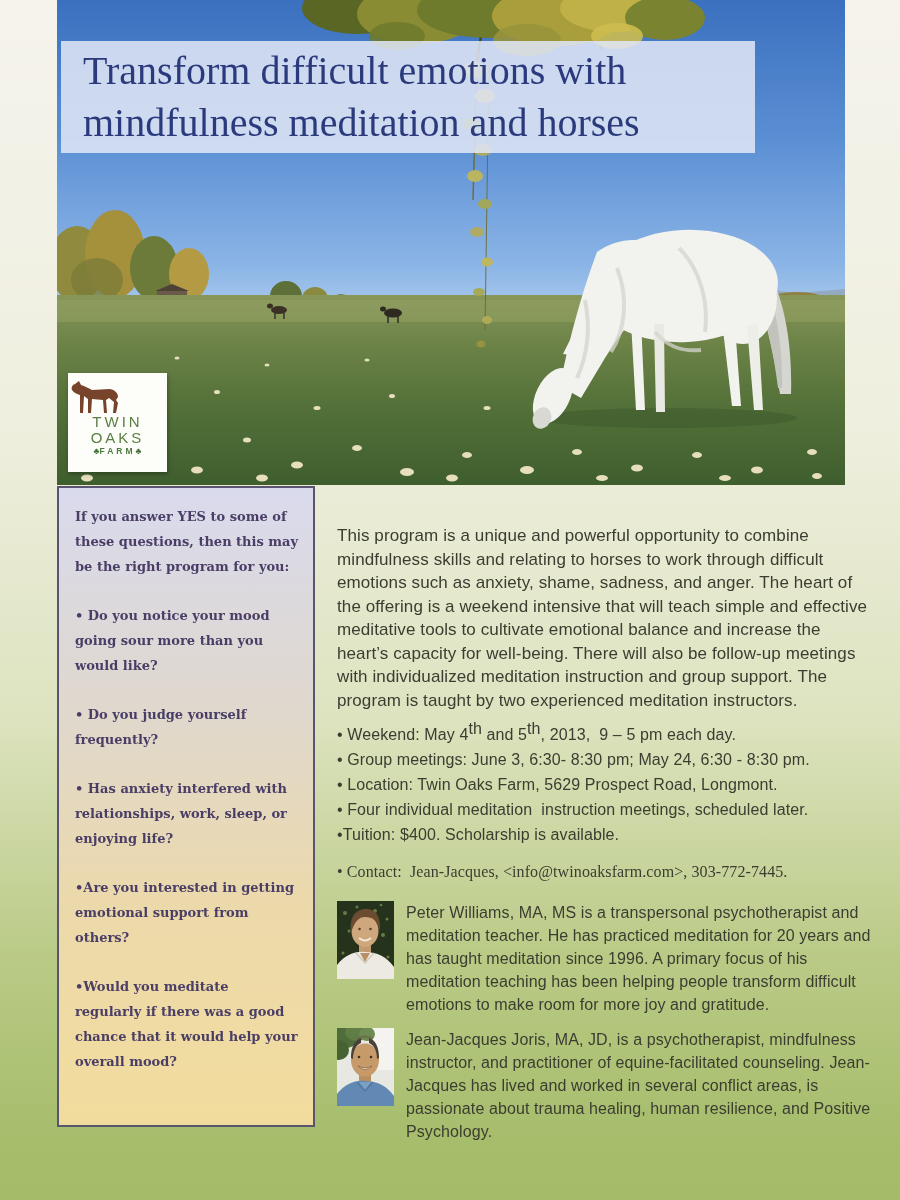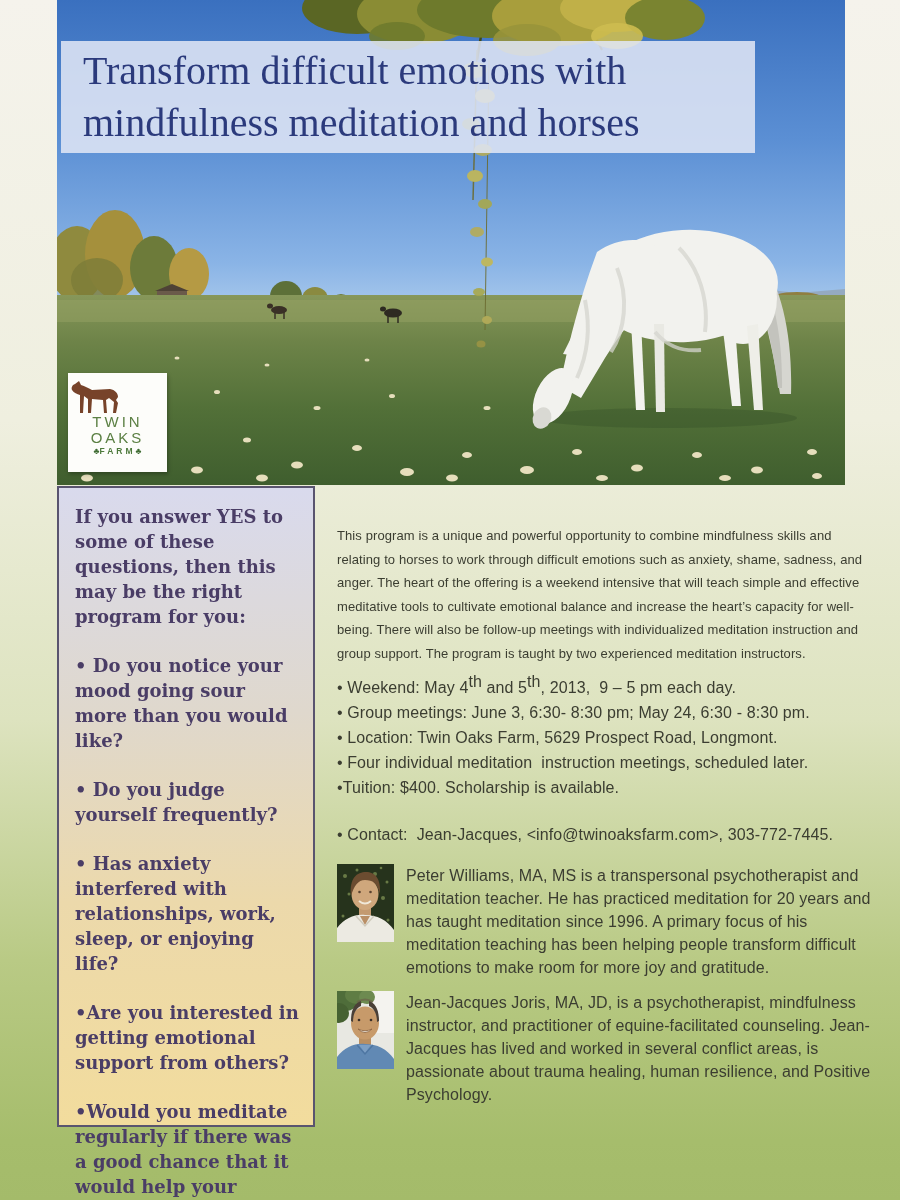--- a/index.html
+++ b/index.html
@@ -31,29 +31,29 @@
   .logo-tree{font-size:9px;color:#3f6c33;letter-spacing:0;}
   
   .sidebar{
     position:absolute;left:57px;top:486px;width:258px;height:641px;
     box-sizing:border-box;border:2px solid #59546f;
     background:linear-gradient(180deg,#d9daed 0%,#dfd8cd 35%,#ecd9ab 65%,#f2dc9d 100%);
     padding:16px 14px 0 16px;
   }
   .sb-block{
     font-family:"DejaVu Serif","Liberation Serif",serif;font-weight:700;
-    font-size:18px;line-height:25px;color:#4a3d66;
+    font-size:13px;line-height:25px;color:#4a3d66;
     margin:0 0 24px 0;white-space:pre-wrap;
   }
   
   .main{position:absolute;left:337px;top:524px;width:536px;color:#3b3d31;}
-  .m-par{font-size:13px;line-height:23.5px;margin:0 0 10px 0;white-space:pre-wrap;letter-spacing:0.1px;}
+  .m-par{font-size:17px;line-height:23.5px;margin:0 0 10px 0;white-space:pre-wrap;letter-spacing:0.1px;}
   .mline{font-size:16px;line-height:25px;white-space:pre;letter-spacing:0.1px;}
   .mline sup{font-size:16px;line-height:0;}
-  .m-contact{margin-top:22px;}
+  .m-contact{margin-top:12px;font-family:Liberation Serif, serif;}
   .bios{margin-top:17px;}
   .bio{display:flex;margin-bottom:12px;}
   .bio-photo{flex:0 0 57px;width:57px;height:78px;margin-right:12px;}
   .bio-text{font-size:16px;line-height:23px;white-space:pre-wrap;letter-spacing:0.1px;}
 </style>
 </head>
 <body>
 
 <div class="page">
 

